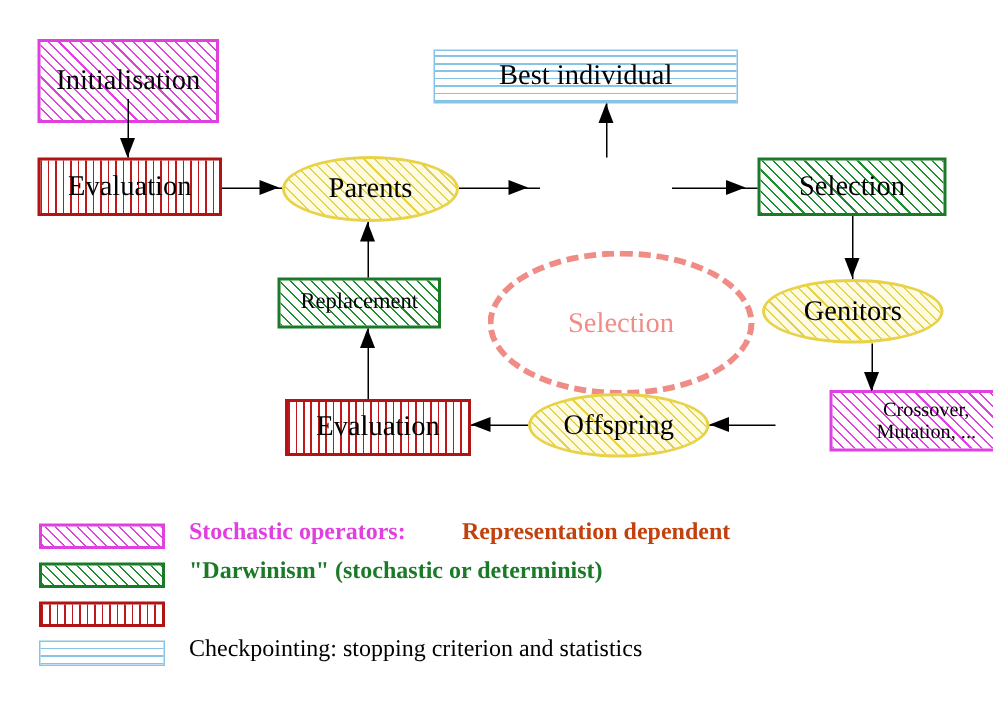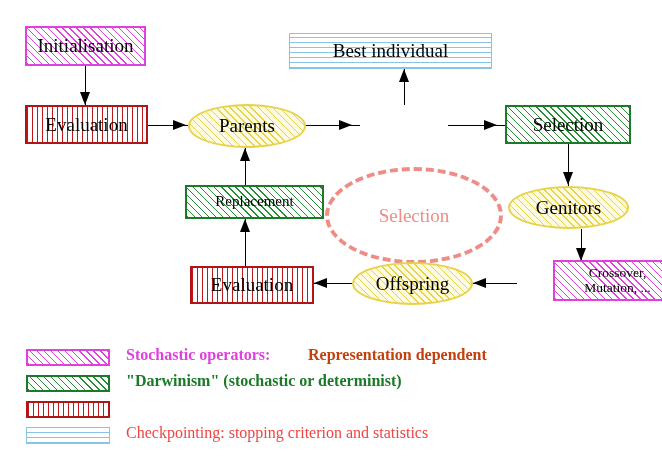--- a/index.html
+++ b/index.html
@@ -56,53 +56,53 @@
 
   
   #legend{position:absolute;left:0;top:336px;width:662px;height:120px;}
   .legend-row{position:absolute;left:0;height:26px;width:662px;}
   .swatch{position:absolute;left:26px;top:3px;width:84px;height:17px;box-sizing:border-box;}
   .legend-text{position:absolute;left:126px;top:0;white-space:nowrap;font-size:16px;font-weight:bold;letter-spacing:0px;}
   .lt-magenta{color:#e040e0;}
   .lt-gold{color:#c2410c;}
   .lt-green{color:#1a7a28;}
   .lt-red{color:#d01010;}
-  .lt-blue{color:#ef4444;}
+  .lt-blue{color:#000000;}
 
   .t18{font-size:19px;}
   .t15{font-size:15px;}
   .t13{font-size:13.5px;}
 </style>
 </head>
 <body>
 
 <div id="canvas">
 
-  <div class="node hatch-magenta t18" style="left:25px;top:26px;width:121px;height:40px;">
+  <div class="node hatch-magenta t18" style="left:25px;top:26px;width:121px;height:56px;">
     <span>Initialisation</span>
   </div>
 
   <div class="node stripe-red t18" style="left:25px;top:105px;width:123px;height:39px;">
     <span>Evaluation</span>
   </div>
 
   <div class="node stripe-blue t18" style="left:289px;top:33px;width:203px;height:36px;text-align:right;">
     <span>Best individual</span>
   </div>
 
   <div class="node hatch-yellow ellipse t18" style="left:188px;top:104px;width:118px;height:44px;">
     <span>Parents</span>
   </div>
 
 
   <div class="node hatch-green t18" style="left:505px;top:105px;width:126px;height:39px;">
     <span>Selection</span>
   </div>
 
-  <div class="node hatch-green t15" style="left:185px;top:185px;width:139px;height:34px;">
+  <div class="node hatch-green t15" style="left:185px;top:185px;width:109px;height:34px;">
     <span>Replacement</span>
   </div>
 
   <div class="dashed-ellipse t18" style="left:325px;top:167px;width:170px;height:89px;">
     <span>Selection</span>
   </div>
 
   <div class="node hatch-yellow ellipse t18" style="left:508px;top:186px;width:121px;height:43px;">
     <span>Genitors</span>
   </div>

